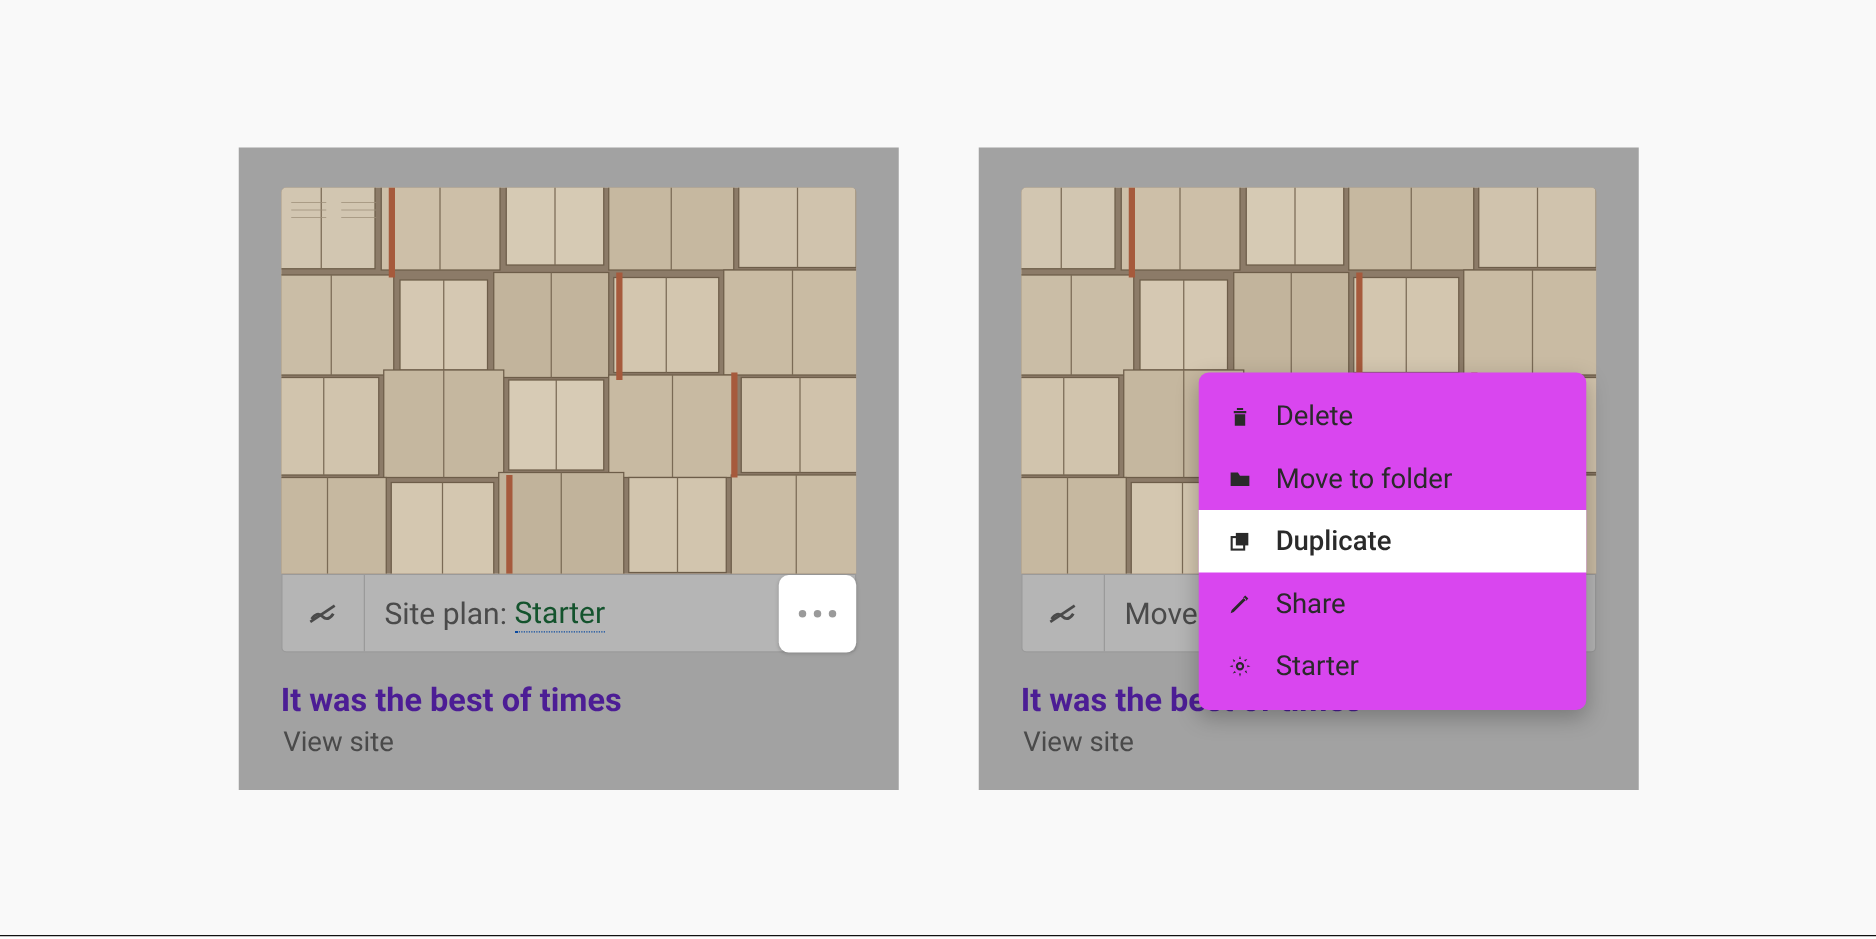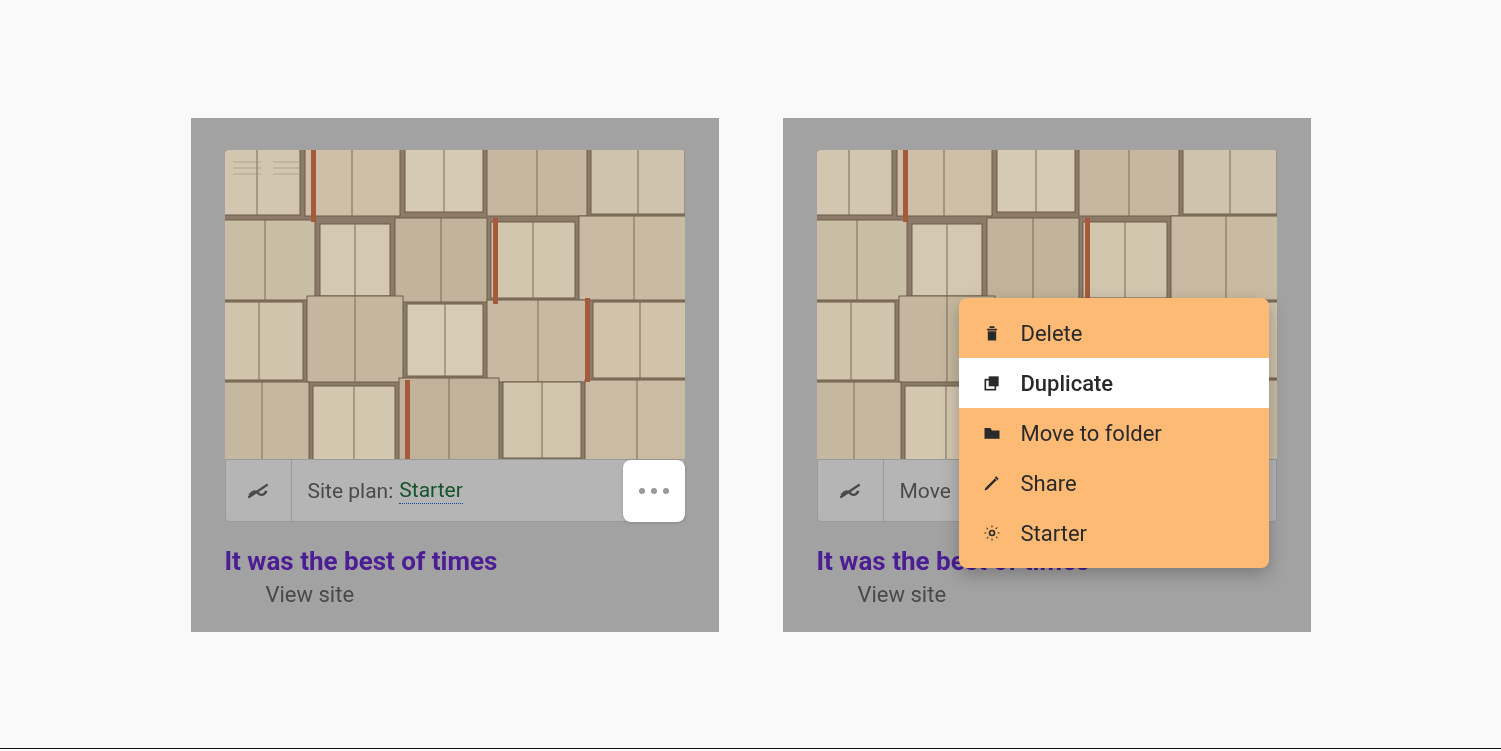--- a/index.html
+++ b/index.html
@@ -54,21 +54,21 @@
     display: flex;
     align-items: center;
     justify-content: center;
     border-right: 1px solid #9a9a9a;
   }
   .meta-mid {
     flex: 1;
     display: flex;
     align-items: center;
     padding-left: 16px;
-    font-size: 21px;
+    font-size: 24px;
     color: #4a4a4a;
     gap: 6px;
     text-align: center;
   }
   .meta-mid .plan-link {
     color: #14532d;
     border-bottom: 1px dotted #0a4aa0;
     padding-bottom: 1px;
   }
   .more-btn {
@@ -91,30 +91,29 @@
     margin-top: 24px;
     font-size: 26px;
     font-weight: 700;
     color: #4c1d95;
   }
   .view-link {
     margin-top: 6px;
     font-size: 22px;
     color: #4a4a4a;
     padding-left: 2px;
-    margin-left: 39px;
   }
 
   
   .menu {
     position: absolute;
     top: 180px;
     right: 42px;
     width: 310px;
-    background: #fdba74;
+    background: #d946ef;
     border-radius: 8px;
     box-shadow: 0 6px 18px rgba(0,0,0,0.25);
     padding: 10px 0;
   }
   .menu-item {
     display: flex;
     align-items: center;
     gap: 18px;
     height: 50px;
     padding: 0 22px;
@@ -324,36 +323,36 @@
 
     <div class="menu">
       <div class="menu-item">
         <span class="mi-icon">
           <svg width="20" height="20" viewBox="0 0 24 24">
               <path fill="#2a2a2a" d="M6 7h12v2H6zM7 10h10v11H7zM9 4h6v2H9z"></path>
             </svg>
         </span>
         <span class="mi-label">Delete</span>
       </div>
+      <div class="menu-item">
+        <span class="mi-icon">
+          <svg width="20" height="20" viewBox="0 0 24 24">
+              <path fill="#2a2a2a" d="M3 6h7l2 3h9v10H3z"></path>
+            </svg>
+        </span>
+        <span class="mi-label">Move to folder</span>
+      </div>
       <div class="menu-item highlight">
         <span class="mi-icon">
           <svg width="20" height="20" viewBox="0 0 24 24">
               <rect x="4" y="8" width="12" height="12" fill="none" stroke="#2a2a2a" stroke-width="2"></rect>
               <rect x="8" y="4" width="12" height="12" fill="#2a2a2a"></rect>
             </svg>
         </span>
         <span class="mi-label">Duplicate</span>
-      </div>
-      <div class="menu-item">
-        <span class="mi-icon">
-          <svg width="20" height="20" viewBox="0 0 24 24">
-              <path fill="#2a2a2a" d="M3 6h7l2 3h9v10H3z"></path>
-            </svg>
-        </span>
-        <span class="mi-label">Move to folder</span>
       </div>
       <div class="menu-item">
         <span class="mi-icon">
           <svg width="20" height="20" viewBox="0 0 24 24">
               <path fill="#2a2a2a" d="M3 21l3-1 12-12-2-2L4 18zM17 4l3 3-2 2-3-3z"></path>
             </svg>
         </span>
         <span class="mi-label">Share</span>
       </div>
       <div class="menu-item">

